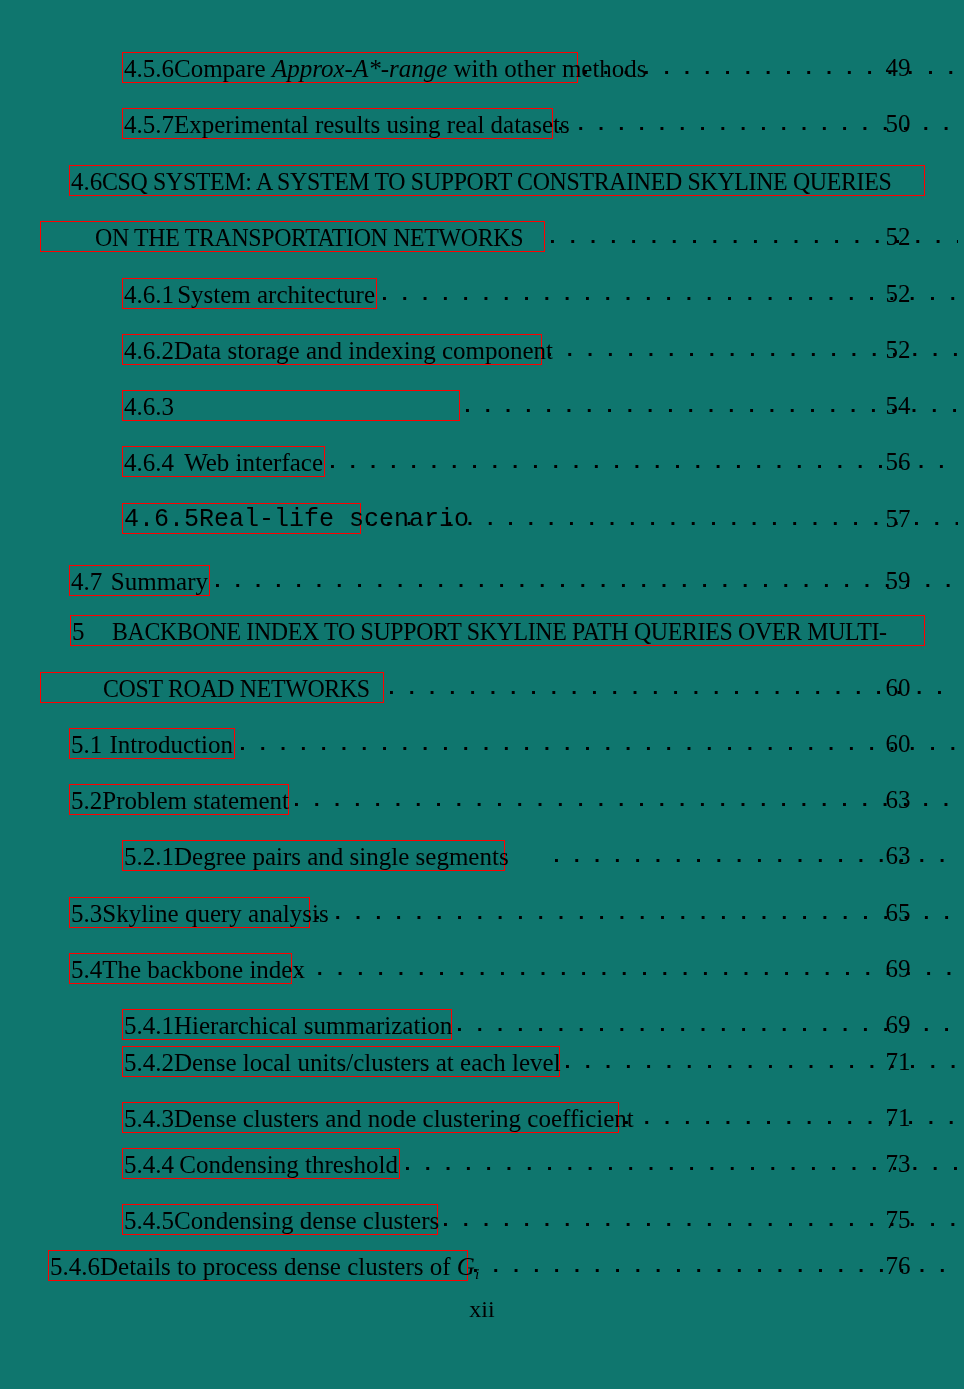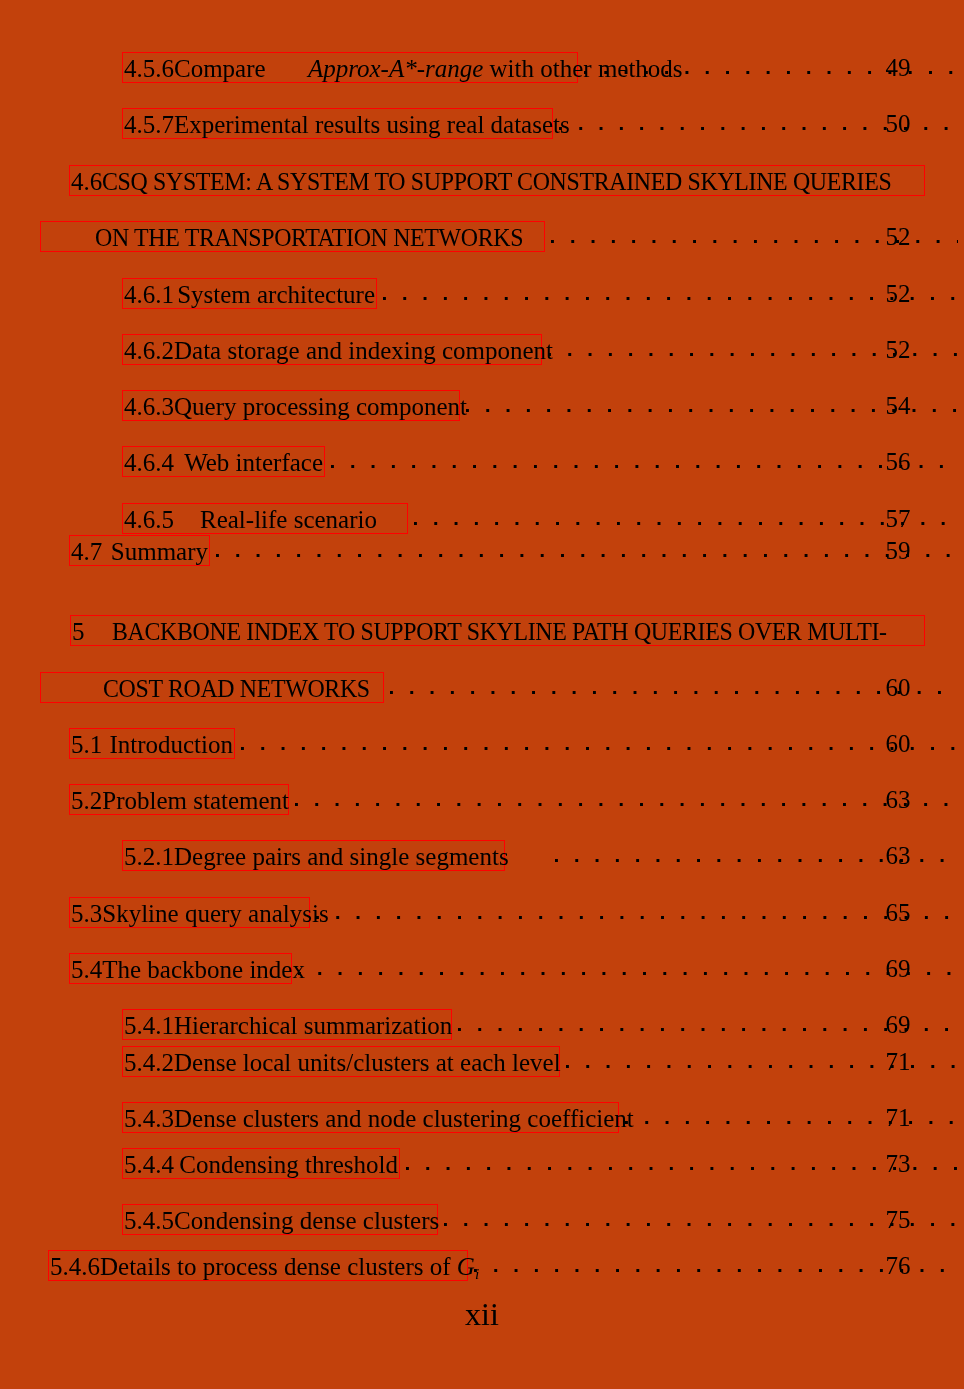--- a/index.html
+++ b/index.html
@@ -13,21 +13,21 @@
     position: relative;
     font-family: "Liberation Serif", "DejaVu Serif", serif;
     color: #000000;
     overflow: hidden;
   }
 
   #page {
     position: relative;
     width: 964px;
     height: 1389px;
-    background: #c2410c;
+    background: #0f766e;
   }
 
   
   .toc-row {
     position: absolute;
     left: 0;
     width: 964px;
     height: 34px;
     display: flex;
     align-items: center;
@@ -103,36 +103,36 @@
     right: 36px;
     width: 60px;
     text-align: center;
     font-size: 25px;
     line-height: 31px;
   }
 
   
   .cont .link-box { align-items: baseline; }
 
-  .ital { font-style: italic; margin-left: 36px; }
+  .ital { font-style: italic; }
   .mathvar { font-style: italic; font-family: "Liberation Serif", serif; }
   sub {
     font-size: 0.62em;
     vertical-align: -0.25em;
     font-style: italic;
   }
 
   
   #folio {
     position: absolute;
     left: 0;
     width: 964px;
     top: 1296px;
     text-align: center;
-    font-size: 32px;
+    font-size: 24px;
   }
 </style>
 </head>
 <body>
 
 <div id="page">
     <div class="toc-row lvl3" style="top: 50px;">
       <div class="link-box" style="width: 456px;">
         <span class="num">4.5.6</span>
         <span class="title"><span>Compare </span><span class="ital">Approx-A*-range</span><span> with other methods</span></span>
@@ -175,42 +175,41 @@
       <div class="link-box" style="width: 420px;">
         <span class="num">4.6.2</span>
         <span class="title">Data storage and indexing component</span>
       </div>
       <div class="leader"></div>
       <div class="pageno">52</div>
     </div>
     <div class="toc-row lvl3" style="top: 388px;">
       <div class="link-box" style="width: 338px;">
         <span class="num">4.6.3</span>
-        <span class="title">Query processing component</span>
       </div>
       <div class="leader"></div>
       <div class="pageno">54</div>
     </div>
     <div class="toc-row lvl3" style="top: 444px;">
       <div class="link-box" style="width: 203px;">
         <span class="num">4.6.4</span>
         <span class="title">Web interface</span>
       </div>
       <div class="leader"></div>
       <div class="pageno">56</div>
     </div>
     <div class="toc-row lvl3" style="top: 501px;">
-      <div class="link-box" style="width: 286px;">
+      <div class="link-box" style="width: 239px; font-family: Liberation Mono, monospace;">
         <span class="num">4.6.5</span>
         <span class="title">Real-life scenario</span>
       </div>
       <div class="leader"></div>
       <div class="pageno">57</div>
     </div>
-    <div class="toc-row lvl2" style="top: 533px;">
+    <div class="toc-row lvl2" style="top: 563px;">
       <div class="link-box" style="width: 141px;">
         <span class="num">4.7</span>
         <span class="title">Summary</span>
       </div>
       <div class="leader"></div>
       <div class="pageno">59</div>
     </div>
     <div class="toc-row lvl1 caps" style="top: 613px;">
       <div class="link-box" style="width: 855px;">
         <span class="num">5</span>

